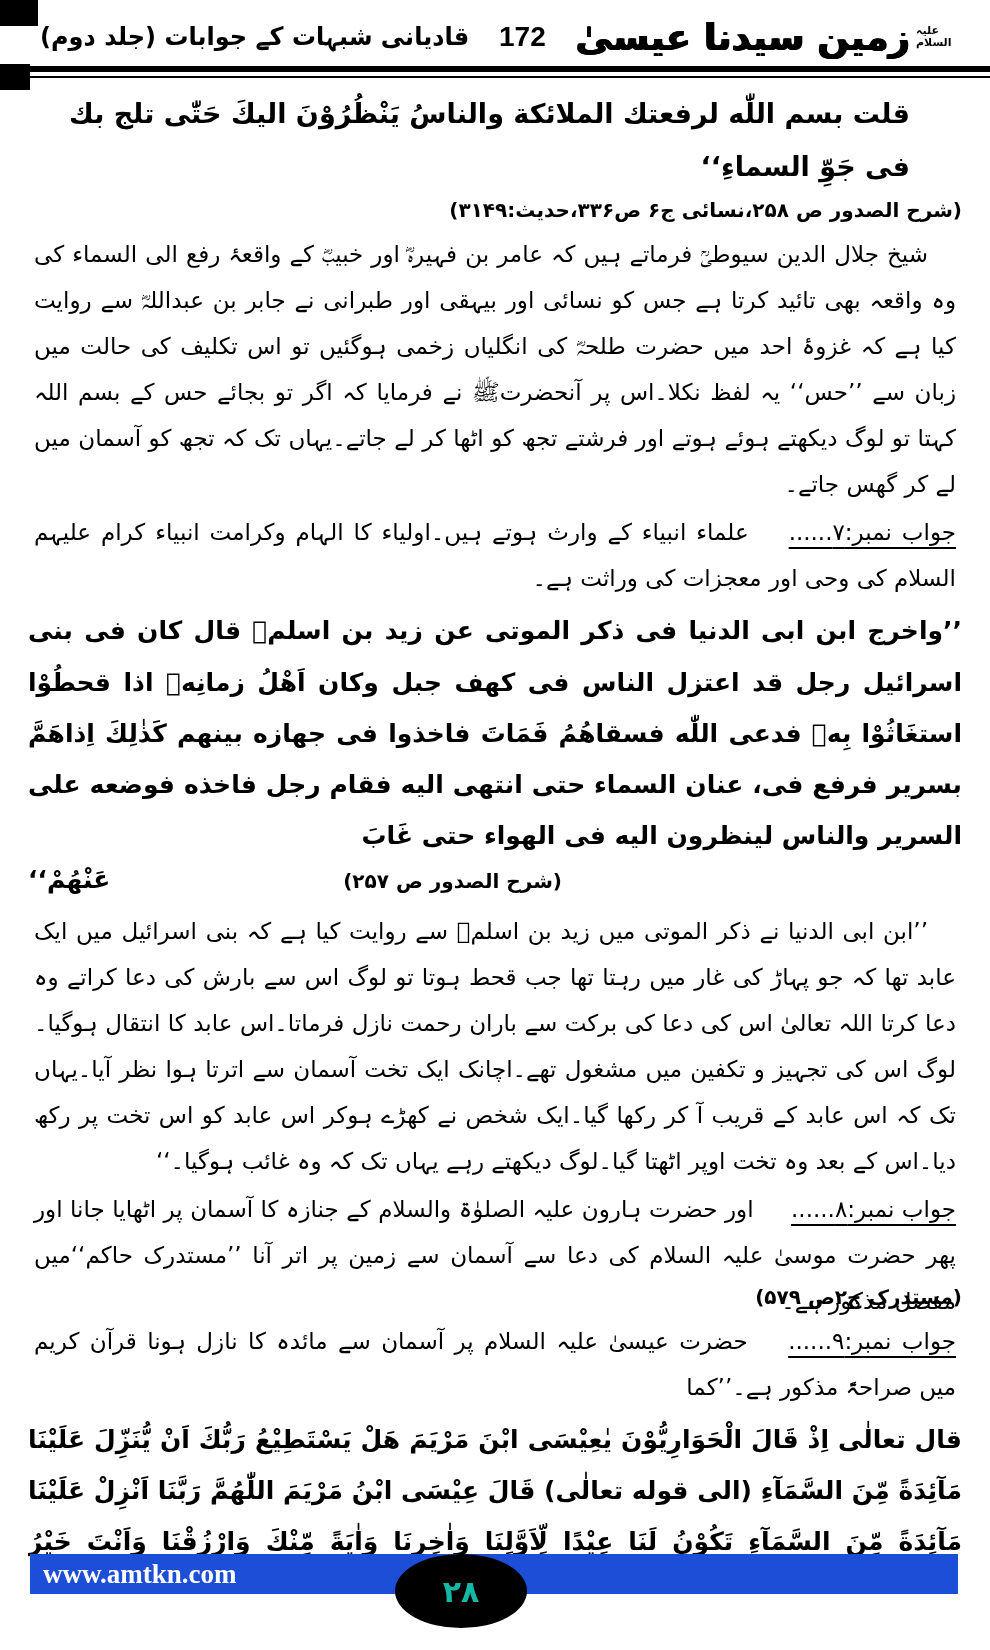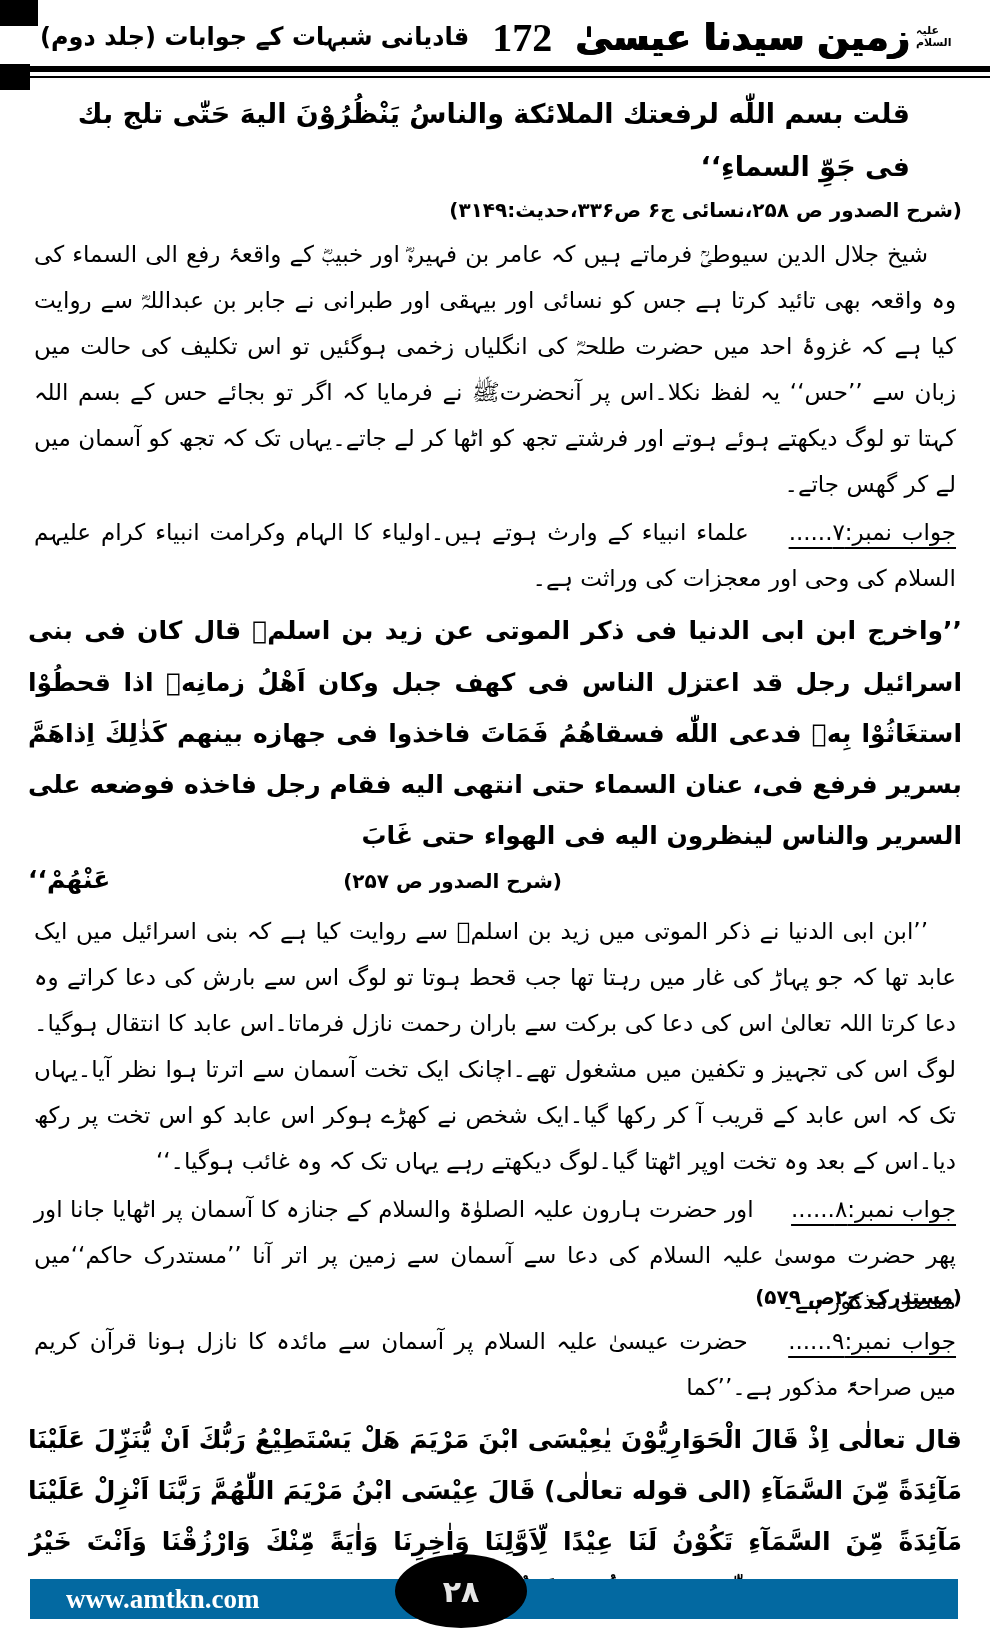--- a/index.html
+++ b/index.html
@@ -19,22 +19,22 @@
     position:absolute;top:8px;left:0;right:0;height:58px;
     display:flex;flex-direction:row-reverse;align-items:center;
     padding:0 28px 0 40px;box-sizing:border-box;
     justify-content:space-between;
   }
   .book-subtitle{
     font-size:24px;font-weight:bold;white-space:nowrap;
     transform:scaleY(1.05);
   }
   .page-num{
-    font-size:40px;font-weight:bold;
-    font-family:Liberation Serif, serif;
+    font-size:28px;font-weight:bold;
+    font-family:Liberation Sans, sans-serif;
     direction:ltr;
   }
   .title-group{display:flex;flex-direction:row;align-items:center;gap:6px;}
   .book-title{
     font-size:37px;font-weight:bold;margin:0;white-space:nowrap;
     text-shadow:0.8px 0 0 #000,-0.8px 0 0 #000;
   }
   .title-seal{
     font-size:11px;font-weight:bold;width:46px;line-height:1.05;
     text-align:left;display:inline-block;
@@ -73,34 +73,34 @@
   }
   .tail-line{
     display:flex;justify-content:space-between;align-items:baseline;
     padding-right:400px;margin:2px 0 6px 0;
   }
   .arabic-tail{font-weight:bold;font-size:25px;}
   .citation.pull-up{margin-top:-46px;}
   
   .footer{position:absolute;left:0;right:0;bottom:22px;height:74px;}
   .footer-bar{
-    position:absolute;left:30px;right:32px;top:25px;height:40px;background:#0369a1;
+    position:absolute;left:30px;right:32px;top:0;height:40px;background:#1d4ed8;
     display:flex;justify-content:space-between;align-items:center;
-    direction:ltr;padding:0 24px 0 36px;box-sizing:border-box;
+    direction:ltr;padding:0 24px 0 13px;box-sizing:border-box;
   }
   .footer-url{
     color:#fff;font-family:"Liberation Serif",serif;font-weight:bold;
     font-size:27px;white-space:nowrap;
   }
   .page-badge{
     position:absolute;left:395px;top:0;width:132px;height:74px;
     background:#000;border-radius:50%;
     display:flex;align-items:center;justify-content:center;
   }
-  .page-badge span{color:#e5e5e5;font-size:30px;font-weight:bold;}
+  .page-badge span{color:#14b8a6;font-size:30px;font-weight:bold;}
 </style>
 </head>
 <body>
 
 <div class="page">
 
   <div class="corner-mark"></div>
 
   <header class="header">
     <div class="book-subtitle">قادیانی شبہات کے جوابات (جلد دوم)</div>
@@ -110,21 +110,21 @@
       <h1 class="book-title">زمین سیدنا عیسیٰ</h1>
     </div>
   </header>
 
   <div class="header-rule">
     <span class="rule-end-block"></span>
   </div>
 
   <main class="body">
 
-    <p class="arabic-opening">قلت بسم اللّٰه لرفعتك الملائكة والناسُ يَنْظُرُوْنَ اليهَ حَتّٰى تلج بك فى جَوِّ السماءِ‘‘</p>
+    <p class="arabic-opening">قلت بسم اللّٰه لرفعتك الملائكة والناسُ يَنْظُرُوْنَ اليكَ حَتّٰى تلج بك فى جَوِّ السماءِ‘‘</p>
 
     <p class="citation">(شرح الصدور ص ۲۵۸،نسائی ج۶ ص۳۳۶،حدیث:۳۱۴۹)</p>
 
     <p class="para">شیخ جلال الدین سیوطیؒ فرماتے ہیں کہ عامر بن فہیرہؓ اور خبیبؓ کے واقعۂ رفع الی السماء کی وہ واقعہ بھی تائید کرتا ہے جس کو نسائی اور بیہقی اور طبرانی نے جابر بن عبداللہؓ سے روایت کیا ہے کہ غزوۂ احد میں حضرت طلحہؓ کی انگلیاں زخمی ہوگئیں تو اس تکلیف کی حالت میں زبان سے ’’حس‘‘ یہ لفظ نکلا۔اس پر آنحضرتﷺ نے فرمایا کہ اگر تو بجائے حس کے بسم اللہ کہتا تو لوگ دیکھتے ہوئے ہوتے اور فرشتے تجھ کو اٹھا کر لے جاتے۔یہاں تک کہ تجھ کو آسمان میں لے کر گھس جاتے۔</p>
 
     <p class="para no-indent">
       <span class="ans-head">جواب نمبر:۷......</span>
       <span>علماء انبیاء کے وارث ہوتے ہیں۔اولیاء کا الہام وکرامت انبیاء کرام علیہم السلام کی وحی اور معجزات کی وراثت ہے۔</span>
     </p>
 

